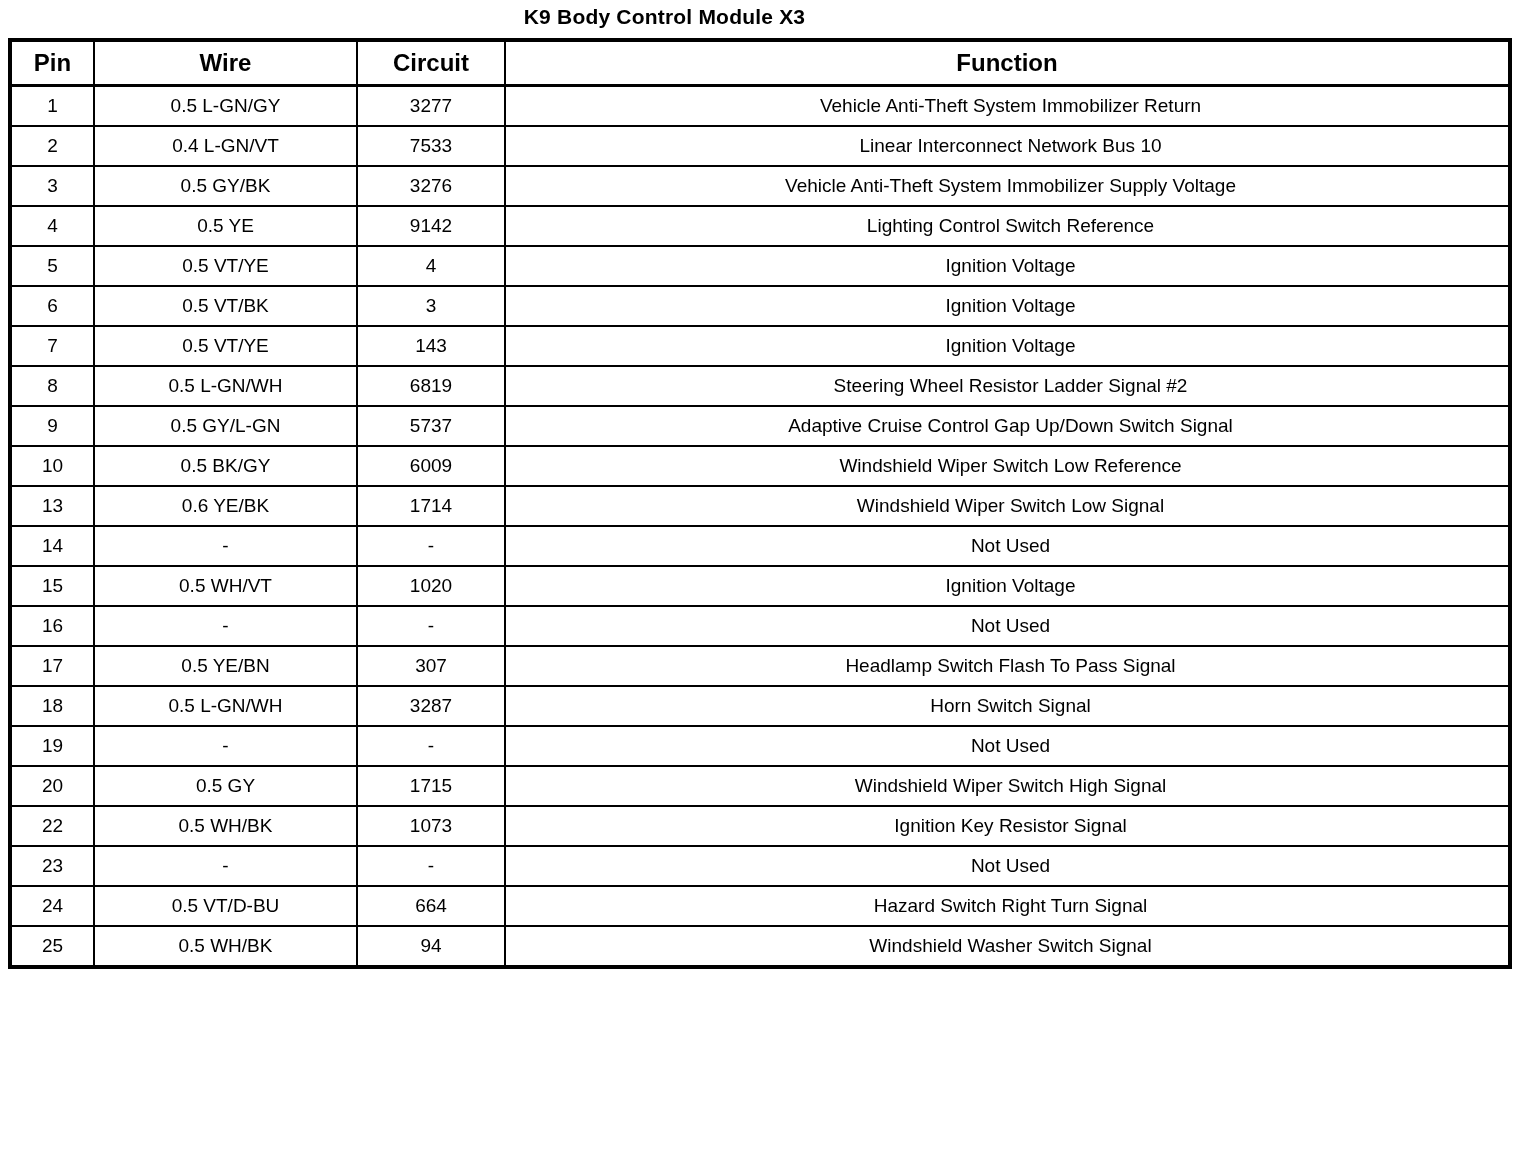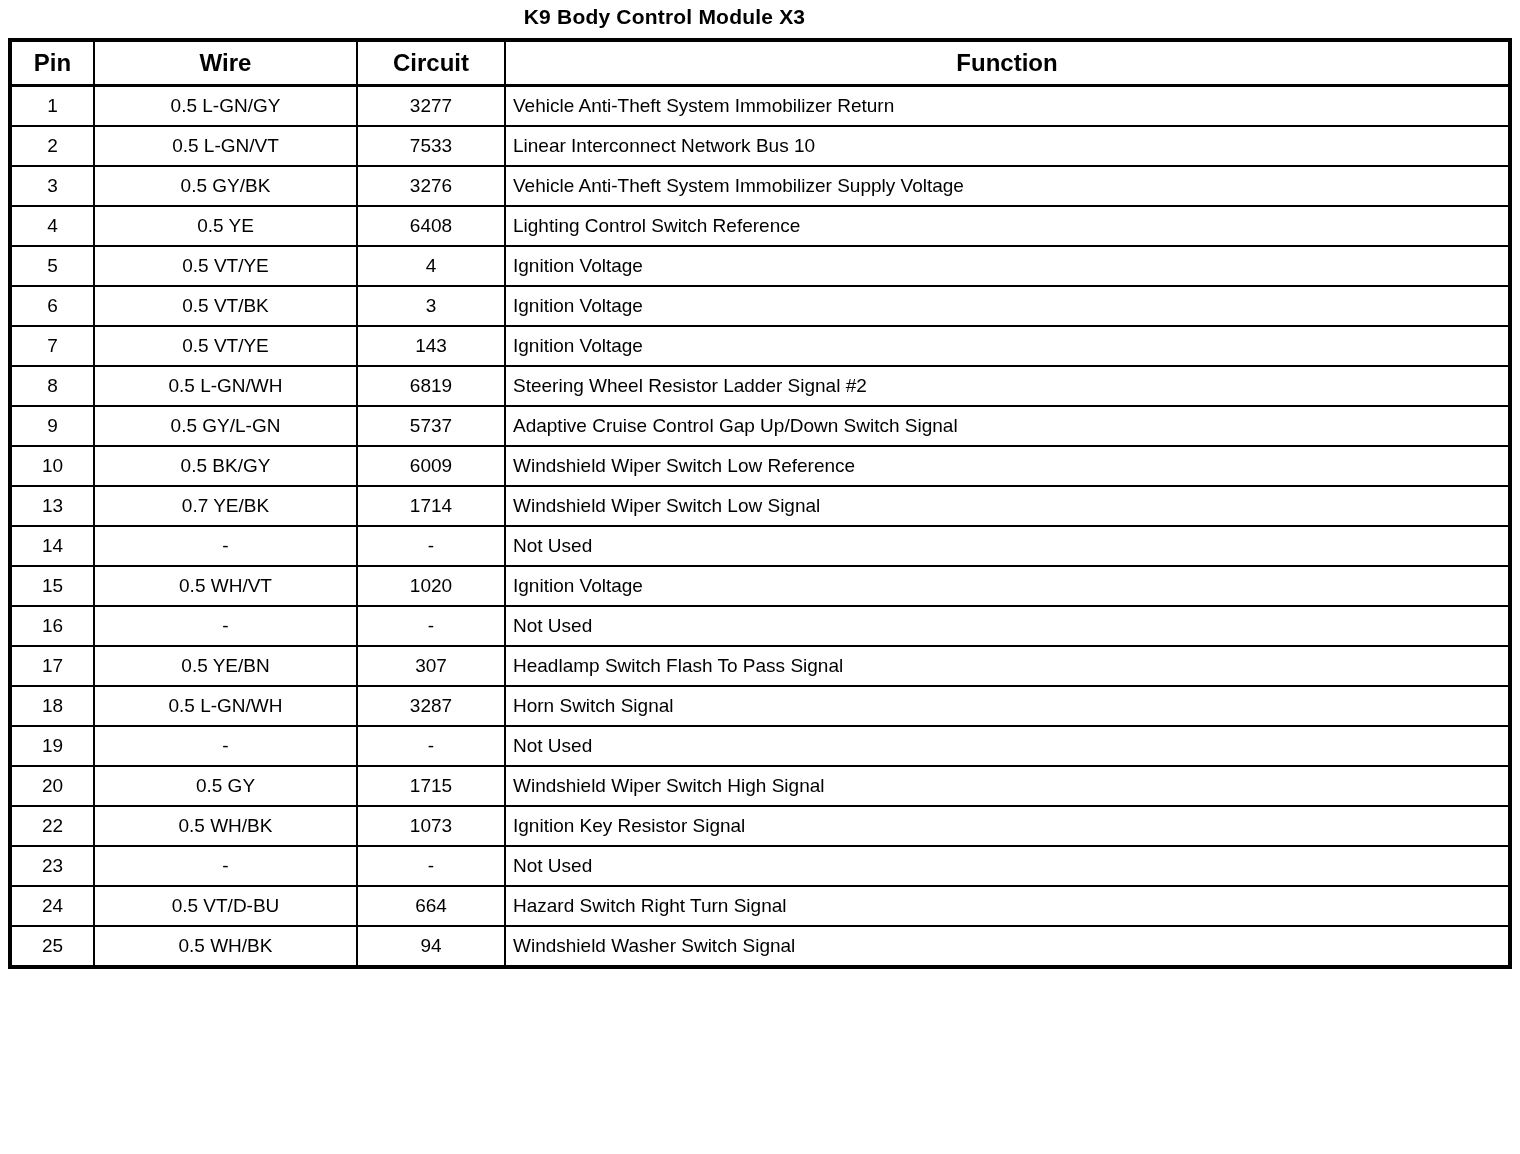--- a/index.html
+++ b/index.html
@@ -44,21 +44,21 @@
     white-space: nowrap;
     overflow: hidden;
   }
   table.pinout thead th {
     font-weight: bold;
     font-size: 24px;
     height: 42px;
     border-bottom: 3px solid #000000;
   }
   table.pinout td.func {
-    text-align: left;
+    text-align: center;
     padding-left: 7px;
   }
 </style>
 </head>
 <body>
 
 <div class="page">
 
   <div class="doc-title">K9 Body Control Module X3</div>
 
@@ -80,36 +80,36 @@
     <tbody>
     <tr>
       <td>1</td>
       <td>0.5 L-GN/GY</td>
       <td>3277</td>
       <td class="func">Vehicle Anti-Theft System Immobilizer Return</td>
     </tr>
 
     <tr>
       <td>2</td>
-      <td>0.5 L-GN/VT</td>
+      <td>0.4 L-GN/VT</td>
       <td>7533</td>
       <td class="func">Linear Interconnect Network Bus 10</td>
     </tr>
 
     <tr>
       <td>3</td>
       <td>0.5 GY/BK</td>
       <td>3276</td>
       <td class="func">Vehicle Anti-Theft System Immobilizer Supply Voltage</td>
     </tr>
 
     <tr>
       <td>4</td>
       <td>0.5 YE</td>
-      <td>6408</td>
+      <td>9142</td>
       <td class="func">Lighting Control Switch Reference</td>
     </tr>
 
     <tr>
       <td>5</td>
       <td>0.5 VT/YE</td>
       <td>4</td>
       <td class="func">Ignition Voltage</td>
     </tr>
 
@@ -145,21 +145,21 @@
       <td>10</td>
       <td>0.5 BK/GY</td>
       <td>6009</td>
       <td class="func">Windshield Wiper Switch Low Reference</td>
     </tr>
 
 
 
     <tr>
       <td>13</td>
-      <td>0.7 YE/BK</td>
+      <td>0.6 YE/BK</td>
       <td>1714</td>
       <td class="func">Windshield Wiper Switch Low Signal</td>
     </tr>
 
     <tr>
       <td>14</td>
       <td>-</td>
       <td>-</td>
       <td class="func">Not Used</td>
     </tr>

